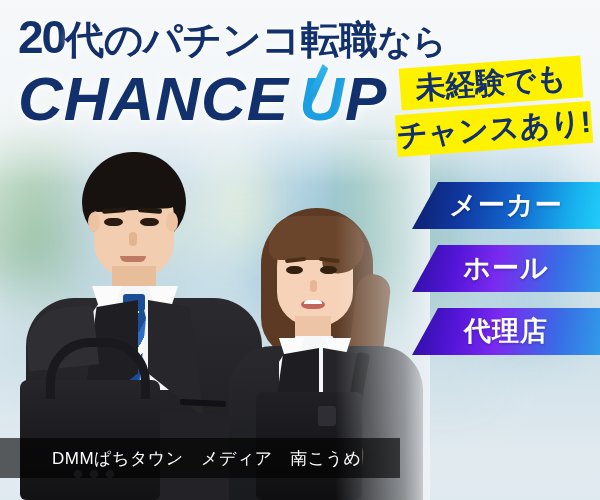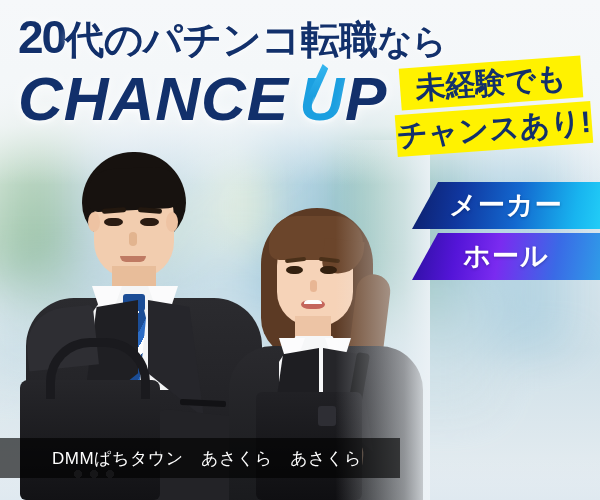--- a/index.html
+++ b/index.html
@@ -181,21 +181,21 @@
     position:absolute;background:#fff200;color:#12306b;
     font-weight:700;line-height:1;white-space:nowrap;
     display:flex;align-items:center;justify-content:center;
   }
   .badge1{left:400px;top:62px;width:182px;height:42px;font-size:30px;transform:rotate(-4.2deg);}
   .badge2{left:396px;top:108px;width:196px;height:42px;font-size:30px;transform:rotate(-4.2deg);}
 
   
   .cats{position:absolute;left:0;top:182px;width:600px;}
   .cat{
-    position:relative;height:47px;margin-bottom:4px;margin-left:412px;
+    position:relative;height:47px;margin-bottom:16px;margin-left:412px;
     width:188px;
     display:flex;align-items:center;justify-content:center;
     clip-path:polygon(26px 0,100% 0,100% 100%,0 100%);
     color:#ffffff;font-size:27px;font-weight:700;letter-spacing:1px;
     line-height:1;white-space:nowrap;
     text-shadow:0 1px 3px rgba(0,20,60,.35);
   }
   .cat.blue{background:linear-gradient(100deg,#0d1f6b 0%,#10379f 26%,#1368cf 56%,#18b4ef 86%,#22cdf7 100%);}
   .cat.purple{background:linear-gradient(100deg,#2c10a0 0%,#5415d8 24%,#7a2bf0 46%,#3a6ae6 76%,#2f9ce8 100%);text-align:center;}
   .cat span{pointer-events:none;}
@@ -311,17 +311,20 @@
   <div class="badge badge1">未経験でも</div>
   <div class="badge badge2">チャンスあり!</div>
 
   <div class="cats">
     <div class="cat blue">
       <span>メーカー</span>
     </div>
     <div class="cat purple">
       <span>ホール</span>
     </div>
-  </div>
-
-  <div class="caption">DMMぱちタウン　あさくら　あさくら</div>
+    <div class="cat purple">
+      <span>代理店</span>
+    </div>
+  </div>
+
+  <div class="caption">DMMぱちタウン　メディア　南こうめ</div>
 
 </div>
 
 </body></html>

